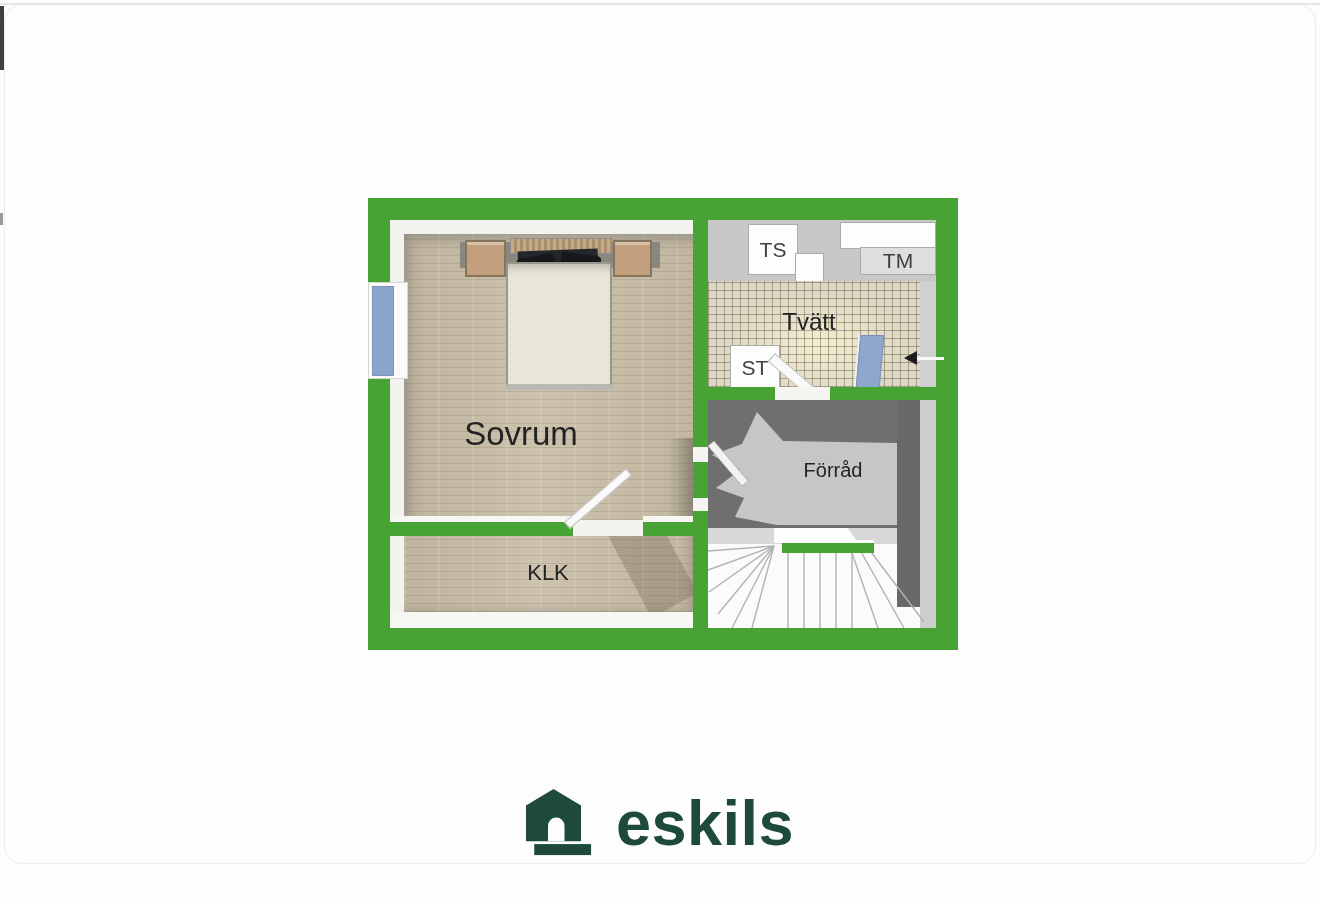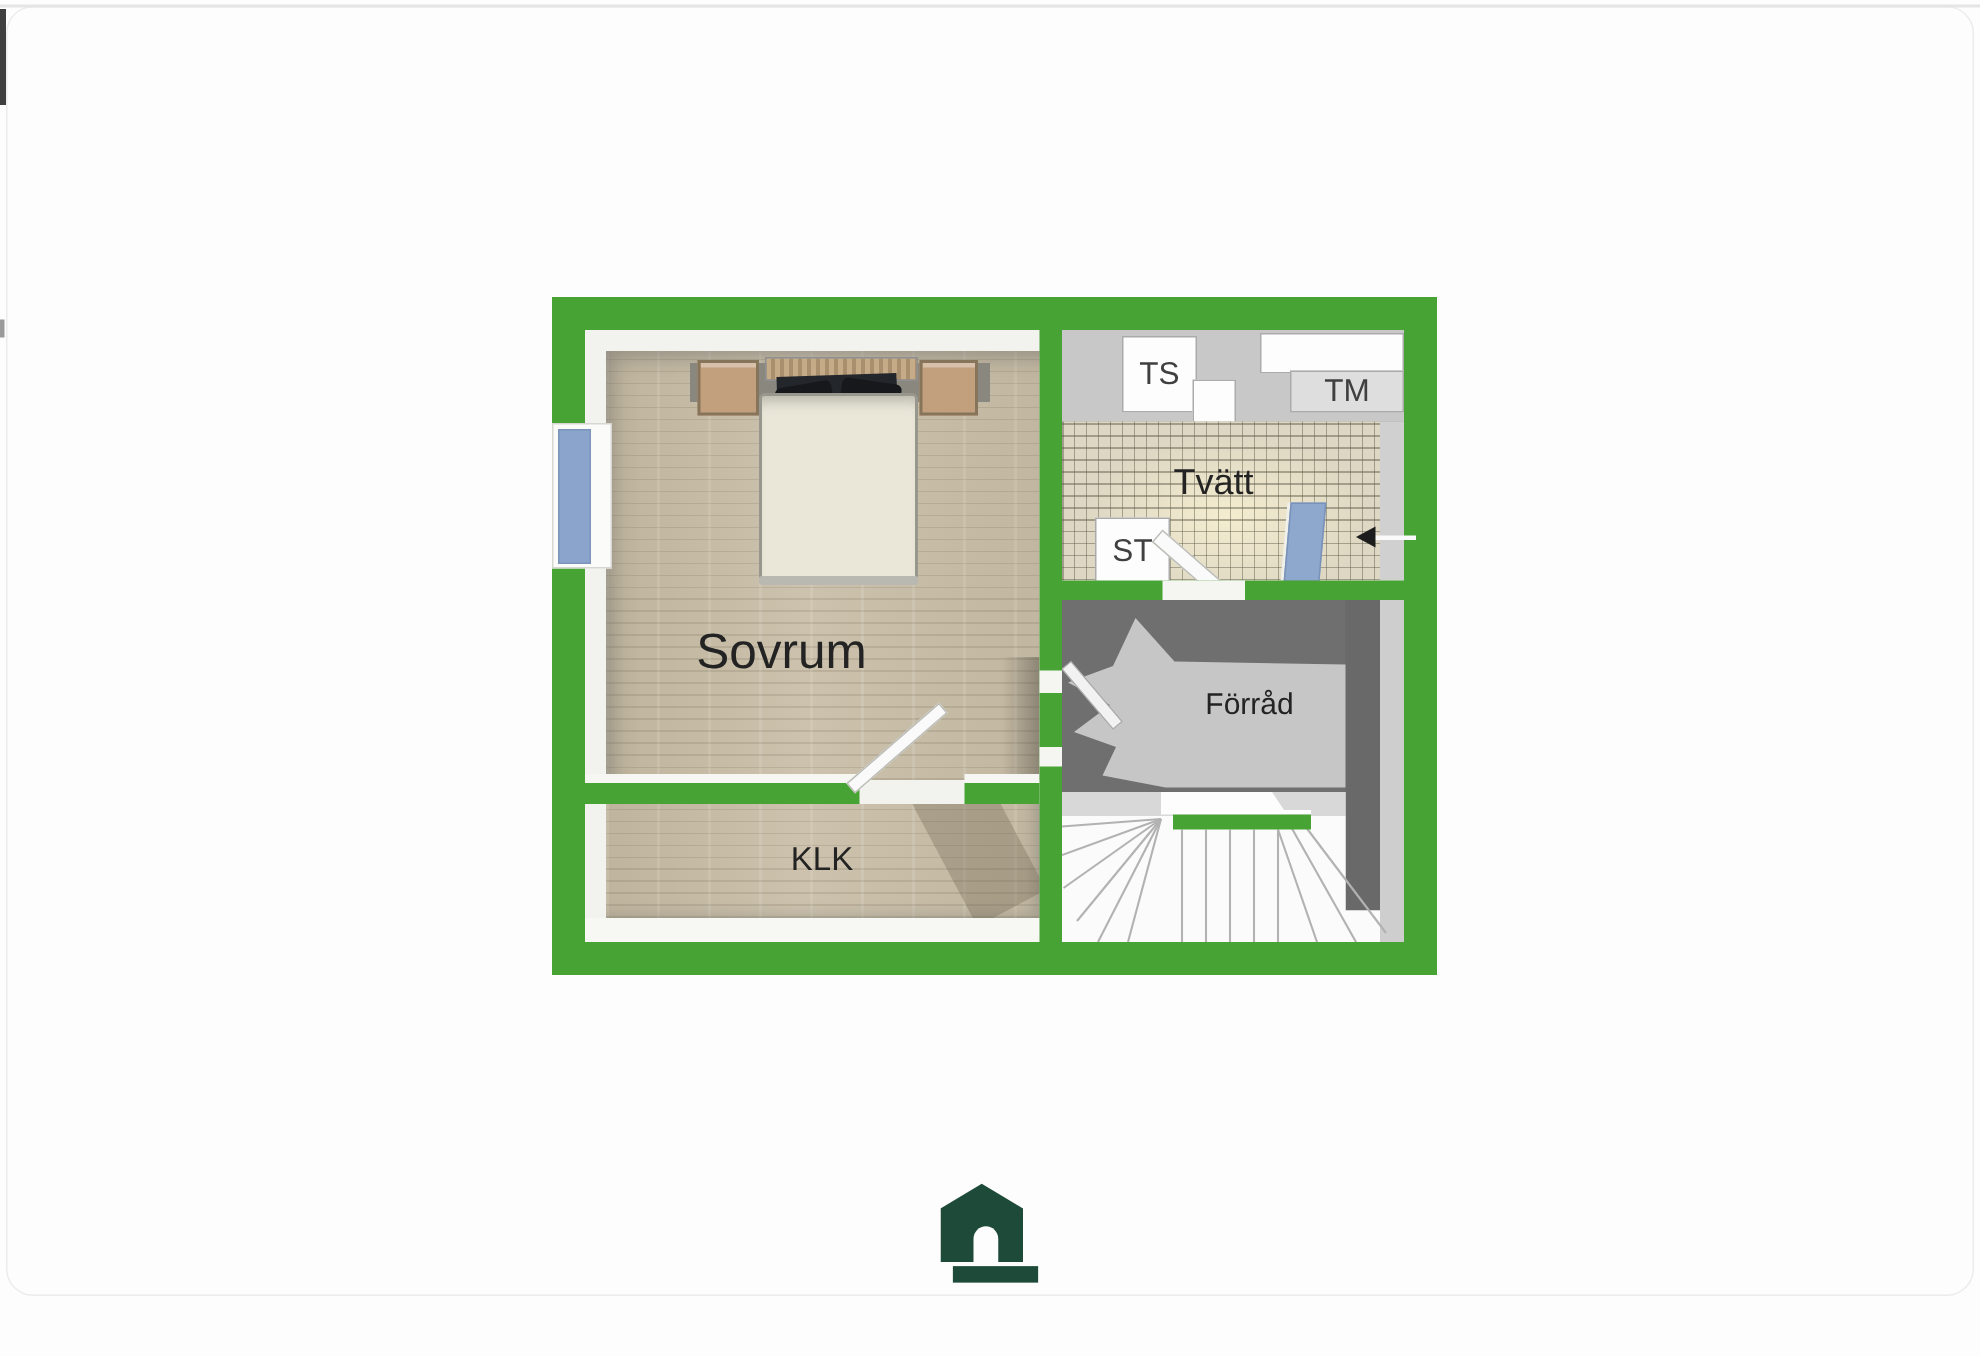--- a/index.html
+++ b/index.html
@@ -210,14 +210,15 @@
     <div class="room-label lbl-tvatt">Tvätt</div>
     <div class="room-label lbl-forrad">Förråd</div>
   </div>
 
   <div class="brand">
     <svg width="66" height="74" viewBox="0 0 72 74">
       <polygon points="30,0 60,18 60,57 0,57 0,18" fill="#1e4a39"></polygon>
       <rect x="9" y="60" width="62" height="12" fill="#1e4a39"></rect>
       <path d="M24,57 V40 a9,9 0 0 1 18,0 V57 Z" fill="#fdfdfd"></path>
     </svg>
+    <span class="brand-text">eskils</span>
   </div>
 </div>
 
 </body></html>

